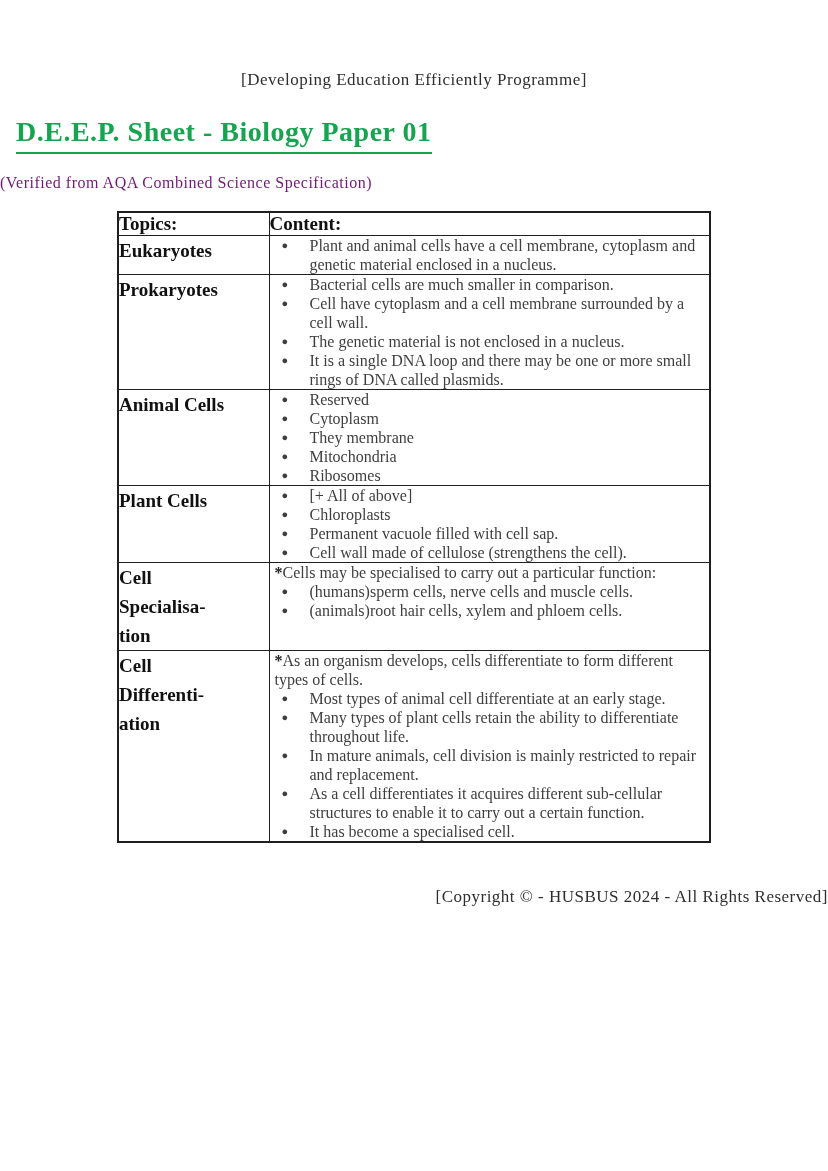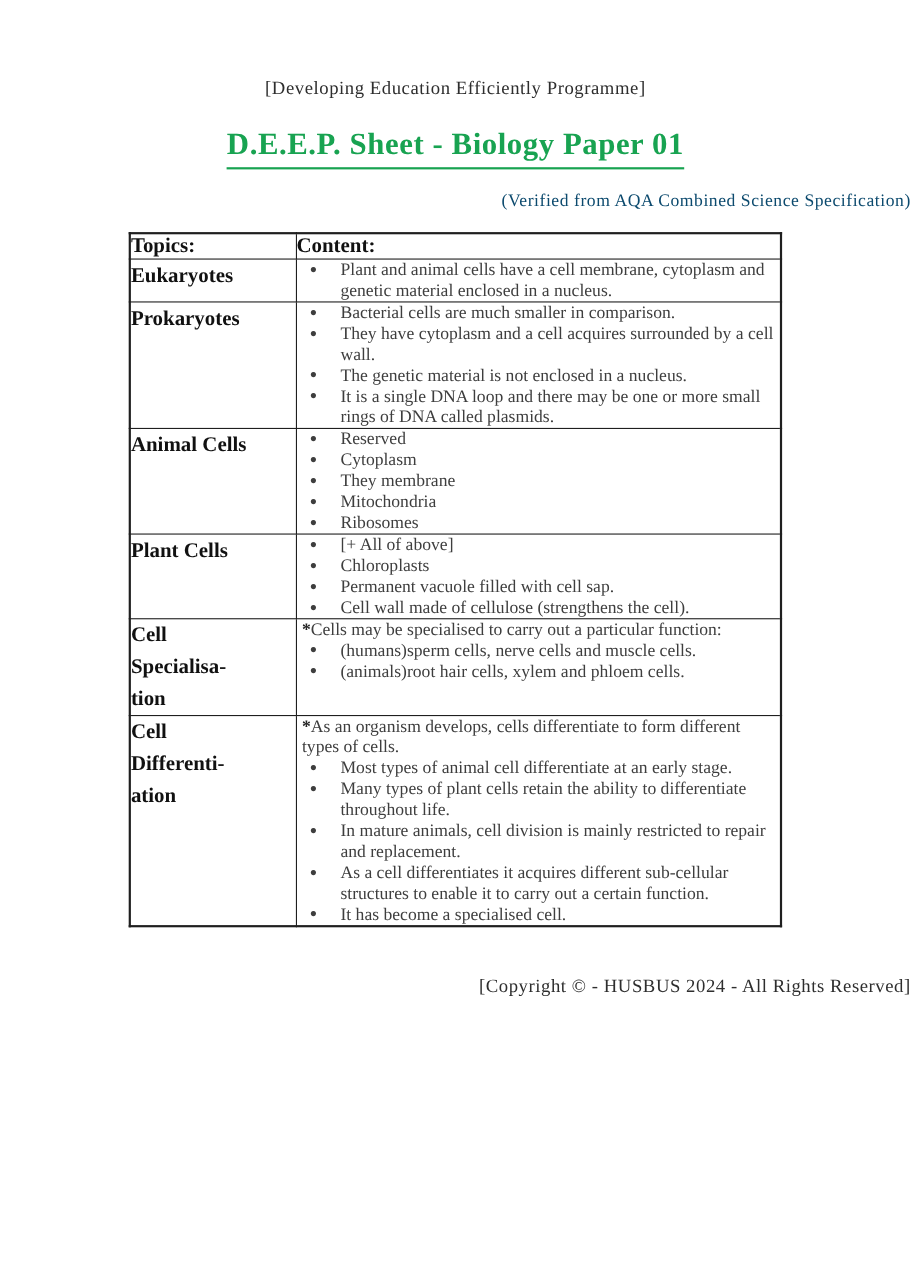--- a/index.html
+++ b/index.html
@@ -15,36 +15,37 @@
   }
   .programme-line {
     margin-top: 50px;
     text-align: center;
     font-size: 17px;
     letter-spacing: 0.5px;
     color: #2e2e2e;
   }
   .title-wrap {
     margin-top: 26px;
-    text-align: center;
+    text-align: left;
+    padding-left: 16px;
   }
   .page-title {
     display: inline-block;
     font-size: 28px;
     font-weight: 700;
     letter-spacing: 0.5px;
     color: #18a351;
     padding-bottom: 4px;
     border-bottom: 2px solid #18a351;
   }
   .page-subtitle {
     margin-top: 20px;
-    text-align: right;
+    text-align: left;
     font-size: 16px;
-    color: #0c4a6e;
+    color: #701a75;
     letter-spacing: 0.5px;
   }
   table.topics-table {
     margin: 19px 0 0 117px;
     width: 592px;
     border-collapse: collapse;
     table-layout: fixed;
   }
   table.topics-table td, table.topics-table th {
     border: 1px solid #1f1f1f;
@@ -138,21 +139,21 @@
           <td class="topic-cell">
             <div>Prokaryotes</div>
           </td>
           <td class="content-cell">
             <div class="content-item">
               <span class="bullet">●</span>
               <span class="item-text">Bacterial cells are much smaller in comparison.</span>
             </div>
             <div class="content-item">
               <span class="bullet">●</span>
-              <span class="item-text">They have cytoplasm and a cell acquires surrounded by a cell wall.</span>
+              <span class="item-text">Cell have cytoplasm and a cell membrane surrounded by a cell wall.</span>
             </div>
             <div class="content-item">
               <span class="bullet">●</span>
               <span class="item-text">The genetic material is not enclosed in a nucleus.</span>
             </div>
             <div class="content-item">
               <span class="bullet">●</span>
               <span class="item-text">It is a single DNA loop and there may be one or more small rings of DNA called plasmids.</span>
             </div>
           </td>

